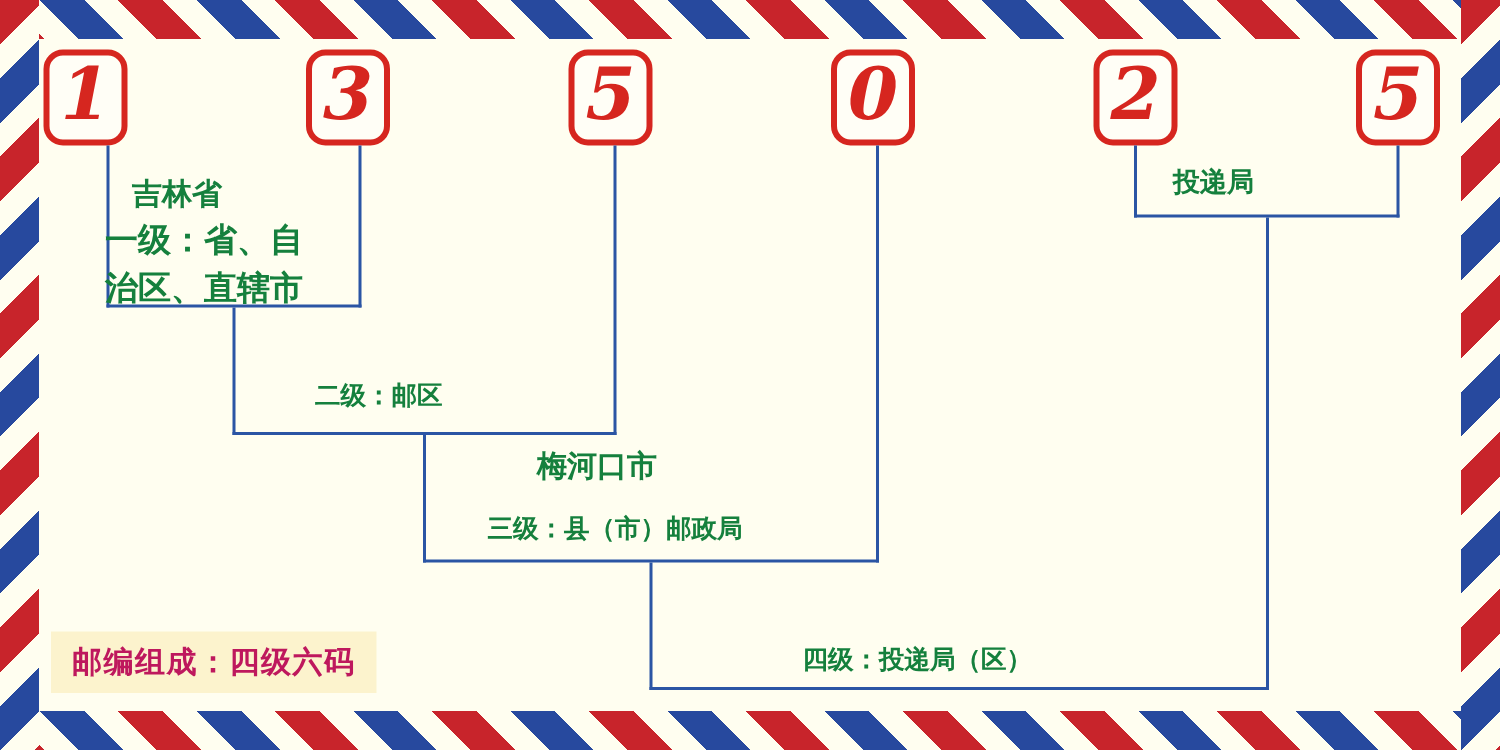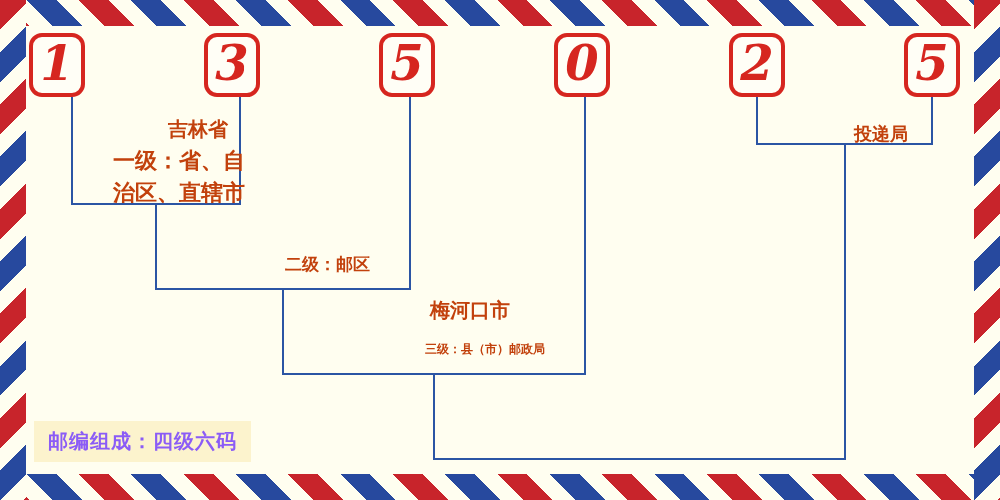--- a/index.html
+++ b/index.html
@@ -60,43 +60,43 @@
   .db4 { left: 554px; }
   .db5 { left: 729px; }
   .db6 { left: 904px; }
 
   
   .line { position: absolute; background: #2b55a4; }
 
   
   .lbl {
     position: absolute;
-    color: #c2410c;
-    text-align: right;
+    color: #15803d;
+    text-align: left;
     line-height: 1.45;
   }
   .lbl-strong { font-weight: bold; }
   .pre { white-space: pre-line; }
 
   .lbl-jilin      { left: 88px;  top: 115px; width: 140px; font-size: 20px; }
   .lbl-l1desc     { left: 70px;  top: 145px; width: 175px; font-size: 22px; font-weight: bold; }
   .lbl-l2desc     { left: 210px; top: 252px; width: 160px; font-size: 17px; font-weight: bold; }
   .lbl-meihekou   { left: 358px; top: 296px; width: 152px; font-size: 20px; }
-  .lbl-l3desc     { left: 325px; top: 341px; width: 220px; font-size: 12px; font-weight: bold; }
-  .lbl-delivery   { left: 782px; top: 109px; width: 126px; font-size: 18px; margin-top: 12px; }
+  .lbl-l3desc     { left: 325px; top: 341px; width: 220px; font-size: 17px; font-weight: bold; }
+  .lbl-delivery   { left: 782px; top: 109px; width: 126px; font-size: 18px; }
   .lbl-branch     { left: 542px; top: 395px; width: 190px; font-size: 17px; }
   .lbl-l4desc     { left: 535px; top: 428px; width: 205px; font-size: 17px; font-weight: bold; }
 
   .footer-note {
     position: absolute;
     left: 34px;
     top: 421px;
     padding: 7px 14px;
     background: #fcf3cd;
-    color: #8b5cf6;
+    color: #be185d;
     font-size: 20px;
     font-weight: bold;
     letter-spacing: 1px;
   }
 </style>
 </head>
 <body>
 
 <div class="canvas">
 
@@ -143,16 +143,17 @@
   <div class="line" style="left:931px; top:97px;  width:2px;   height:48px;"></div>
   <div class="line" style="left:756px; top:143px; width:177px; height:2px;"></div>
 
   <div class="lbl lbl-strong lbl-jilin">吉林省</div>
   <div class="lbl pre lbl-l1desc">一级：省、自
 治区、直辖市</div>
   <div class="lbl lbl-l2desc">二级：邮区</div>
   <div class="lbl lbl-strong lbl-meihekou">梅河口市</div>
   <div class="lbl lbl-l3desc">三级：县（市）邮政局</div>
   <div class="lbl lbl-strong lbl-delivery">投递局</div>
+  <div class="lbl lbl-l4desc">四级：投递局（区）</div>
 
   <div class="footer-note">邮编组成：四级六码</div>
 
 </div>
 
 </body></html>

